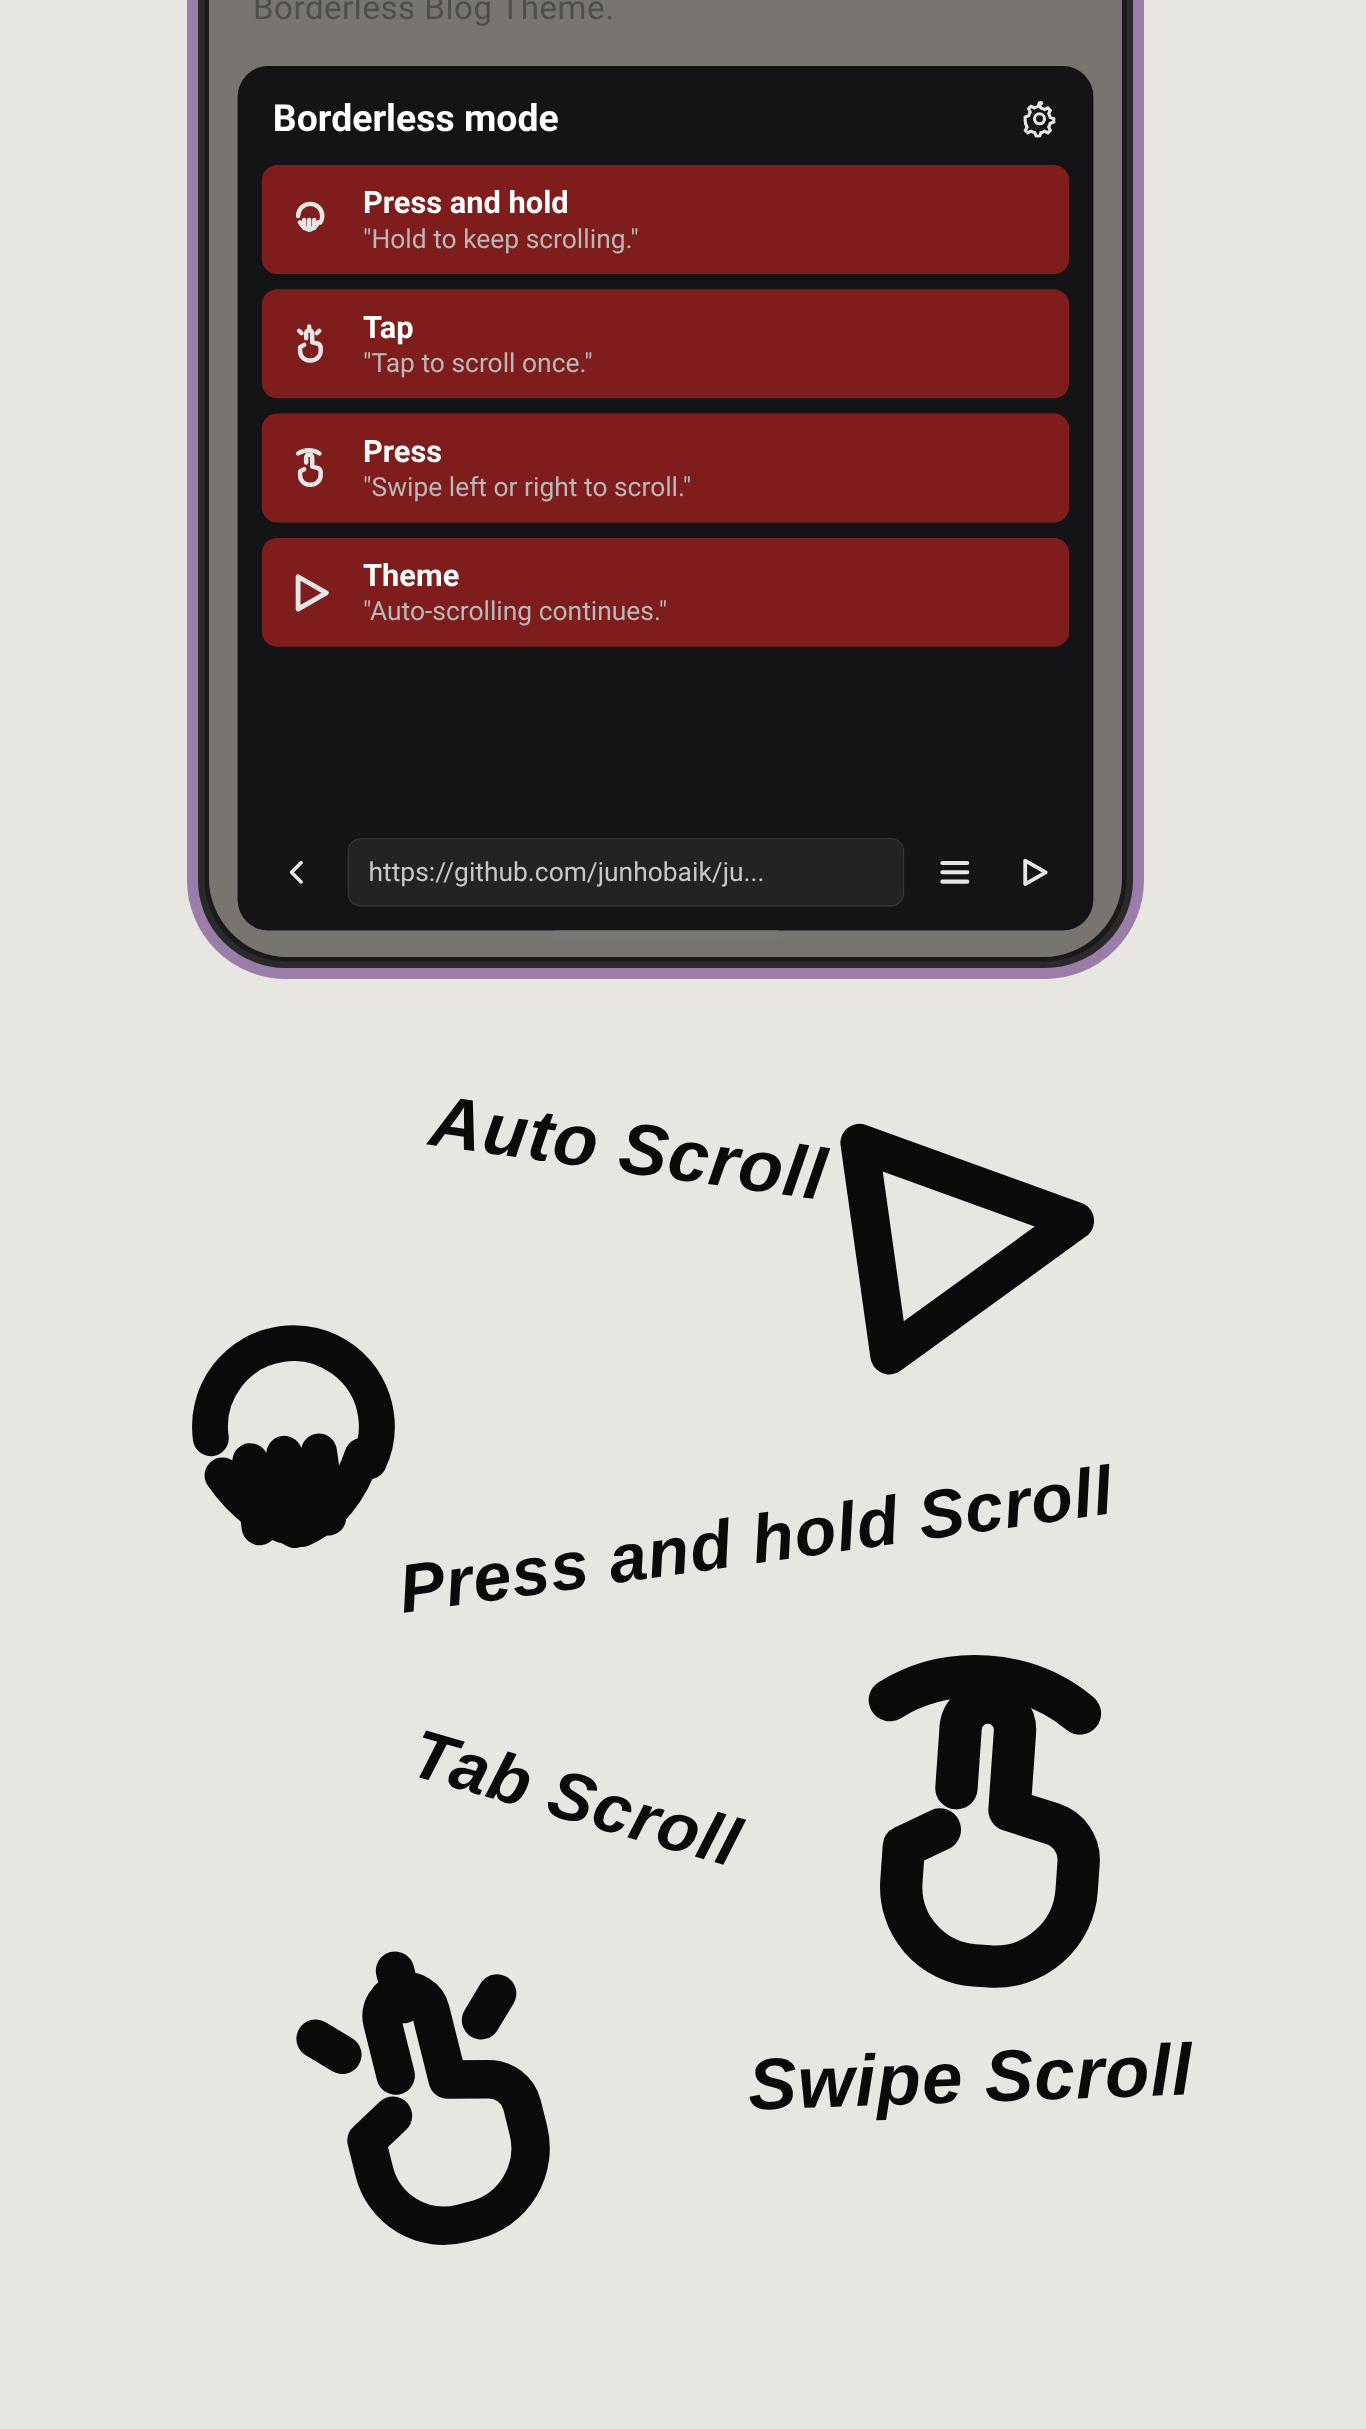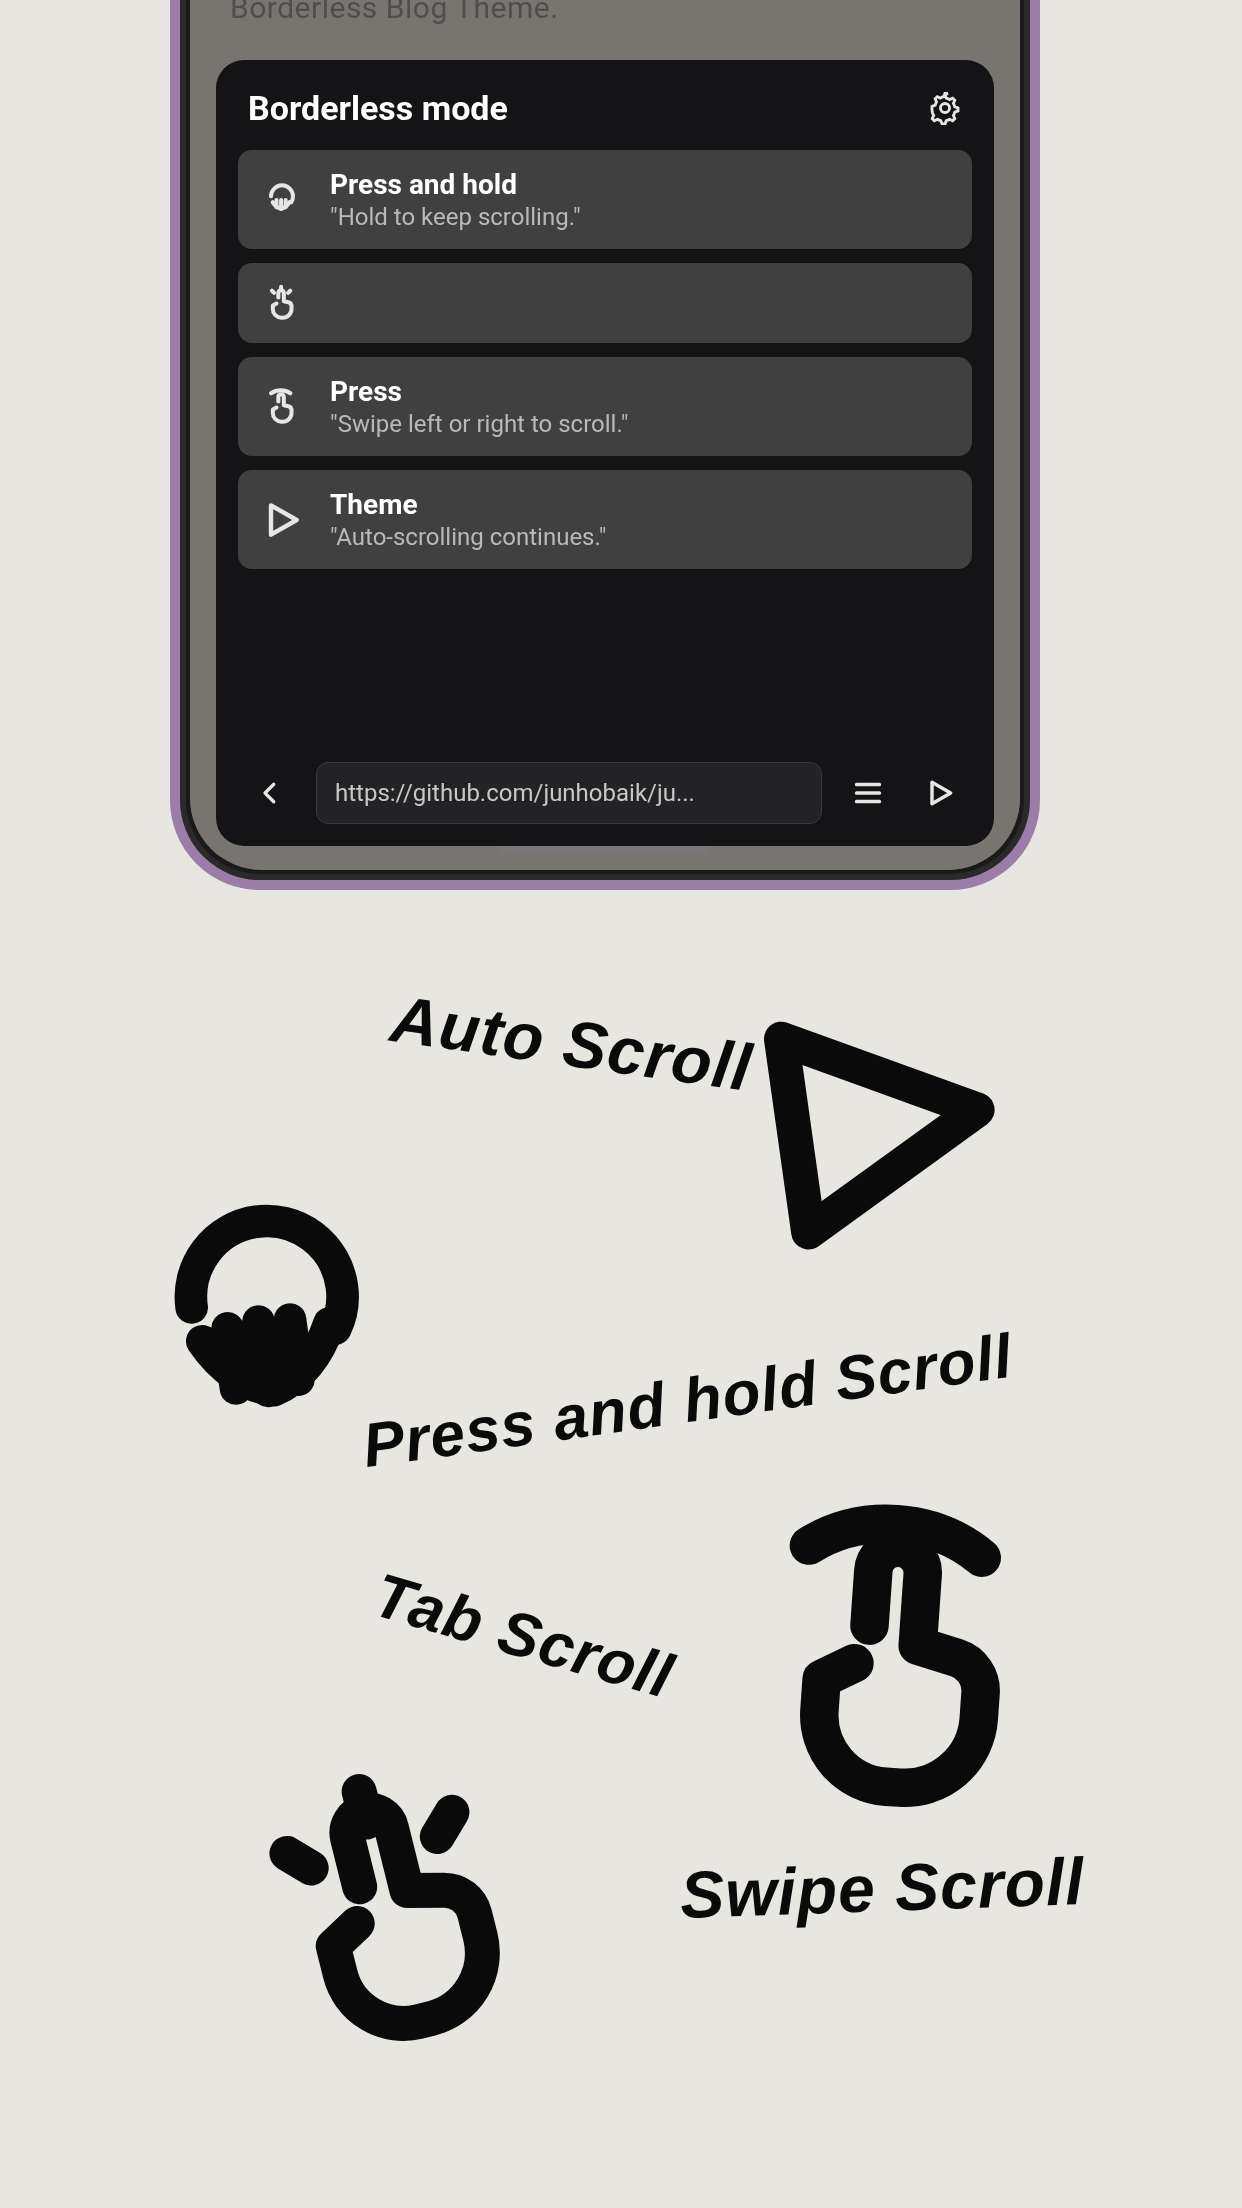--- a/index.html
+++ b/index.html
@@ -81,21 +81,21 @@
     color: #e6e6e6;
   }
 
   .mode-list {
     display: flex;
     flex-direction: column;
     gap: 14px;
     flex: 1;
   }
   .mode-item {
-    background: #404040;
+    background: #7f1d1d;
     border-radius: 14px;
     padding: 18px 22px;
     display: flex;
     align-items: center;
     gap: 26px;
   }
   .mode-icon {
     width: 44px;
     height: 44px;
     flex-shrink: 0;
@@ -217,20 +217,24 @@
           </div>
         </div>
 
         <div class="mode-item">
           <div class="mode-icon">
             <svg viewBox="0 0 24 24" fill="none" stroke="currentColor" stroke-width="2.2" stroke-linecap="round" stroke-linejoin="round">
               <path d="M10 9V6.5a1.5 1.5 0 0 1 3 0V11l2.5.6a2.2 2.2 0 0 1 1.7 2.1v1.5a4.8 4.8 0 0 1-4.8 4.8h-.8A4.6 4.6 0 0 1 7 15.4v-2l2-1.1"></path>
               <path d="M6.5 5.3l1.2 1.2M11.5 3.2V5M16.5 5.3l-1.2 1.2"></path>
             </svg>
           </div>
+          <div class="mode-texts">
+            <div class="mode-title">Tap</div>
+            <div class="mode-desc">"Tap to scroll once."</div>
+          </div>
         </div>
 
         <div class="mode-item">
           <div class="mode-icon">
             <svg viewBox="0 0 24 24" fill="none" stroke="currentColor" stroke-width="2.2" stroke-linecap="round" stroke-linejoin="round">
               <path d="M10 9V6.5a1.5 1.5 0 0 1 3 0V11l2.5.6a2.2 2.2 0 0 1 1.7 2.1v1.5a4.8 4.8 0 0 1-4.8 4.8h-.8A4.6 4.6 0 0 1 7 15.4v-2l2-1.1"></path>
               <path d="M6 4.5c1.5-1 3.3-1.6 5.3-1.6s3.8.6 5.3 1.6"></path>
             </svg>
           </div>
           <div class="mode-texts">

